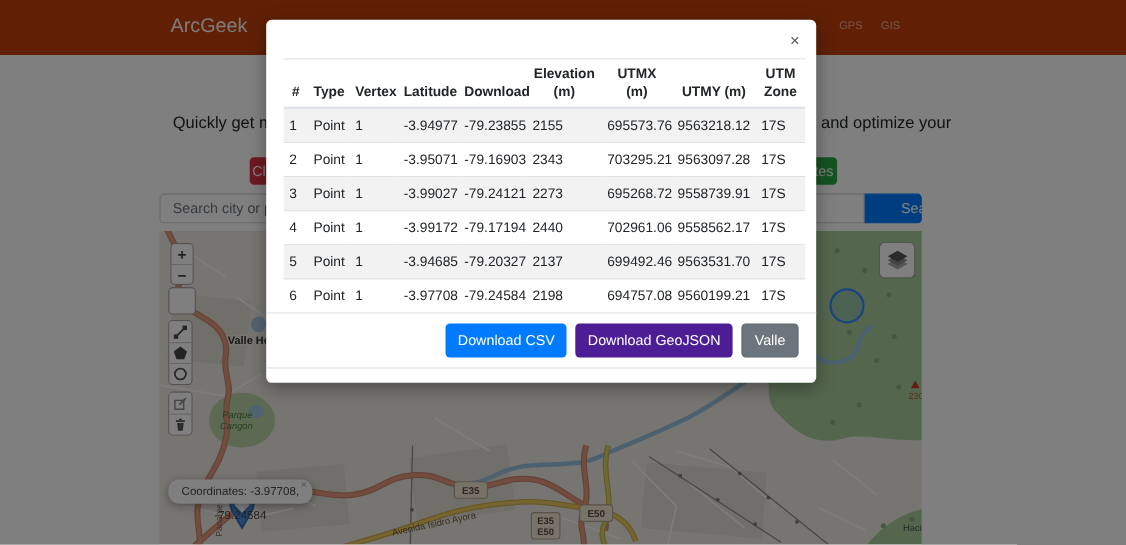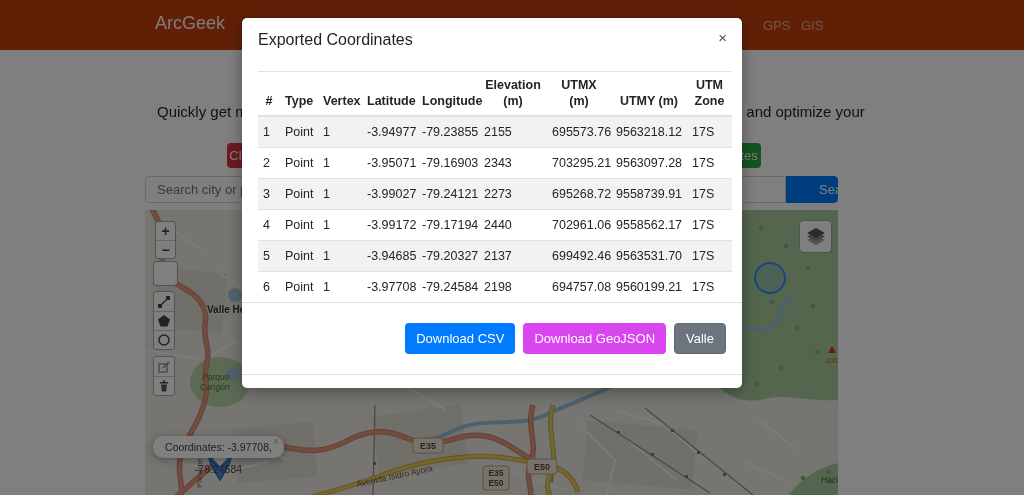--- a/index.html
+++ b/index.html
@@ -2,21 +2,21 @@
 <html><head>
 <meta charset="utf-8">
 <style>
   * { margin:0; padding:0; box-sizing:border-box; }
   html,body { width:1024px; height:495px; overflow:hidden; }
   body { font-family:"Liberation Sans", sans-serif; background:#fff; position:relative; }
 
   
   .navbar { position:absolute; left:0; top:0; width:1024px; height:50px; background:#c2410c; z-index:1; }
   .brand { position:absolute; left:155px; top:13px; font-size:18px; color:rgba(255,255,255,.95); }
-  .nav-link { position:absolute; top:18px; font-size:13px; color:rgba(255,255,255,.55); }
+  .nav-link { position:absolute; top:18px; font-size:10px; color:rgba(255,255,255,.55); }
   .nav-gps { left:763px; } .nav-gis { left:801px; }
 
   .hero-frag { position:absolute; top:103px; font-size:15px; color:#212529; z-index:1; }
   .hero-left { left:157px; } .hero-right { left:738px; }
 
   .btn-stub { position:absolute; top:143px; height:25px; border-radius:4px; color:#fff; font-size:13px;
               display:flex; align-items:center; justify-content:center; z-index:1; }
   .stub-red { left:227px; width:17px; background:#dc3545; }
   .stub-green { left:737px; width:24px; background:#28a745; }
 
@@ -62,26 +62,26 @@
   .coords th { text-align:center; vertical-align:bottom; font-weight:bold; padding:6px 5px; line-height:1.25;
                border-top:1px solid #dee2e6; border-bottom:2px solid #dee2e6; }
   .coords td { padding:8px 5px; border-top:1px solid #dee2e6; }
   .coords tbody tr:nth-child(odd) { background:rgba(0,0,0,.05); }
   .coords .th-wrap span { display:inline-block; max-width:56px; }
   .c0{width:22px}.c1{width:38px}.c2{width:44px}.c3{width:55px}.c4{width:62px}.c5{width:68px}.c6{width:64px}.c7{width:76px}.c8{width:45px}
 
   .thanks { text-align:center; font-size:13px; margin:14px 0 16px; }
   .thanks a { color:#007bff; text-decoration:none; cursor:pointer; }
 
-  .modal-footer { border-top:1px solid #dee2e6; border-bottom:1px solid #dee2e6; padding:20px 16px;
+  .modal-footer { border-top:1px solid #dee2e6; border-bottom:1px solid #dee2e6; padding:9px 16px;
                   display:flex; justify-content:flex-end; gap:8px; }
   .bbtn { border:0; border-radius:4px; color:#fff; font-size:13px; padding:7px 11px; cursor:pointer;
           font-family:"Liberation Sans",sans-serif; }
   .bbtn-csv { background:#007bff; }
-  .bbtn-geo { background:#d946ef; }
+  .bbtn-geo { background:#4c1d95; }
   .bbtn-close { background:#6c757d; border:1px solid #60686f; }
   .modal-bottom-strip { height:13px; }
 </style>
 </head>
 <body>
 
 <div class="navbar">
   <span class="brand">ArcGeek</span>
   <span class="nav-link nav-gps">GPS</span>
   <span class="nav-link nav-gis">GIS</span>
@@ -276,21 +276,20 @@
   <div class="popup">
     <span>Coordinates: -3.97708, -79.24584</span>
     <span class="popup-close">×</span>
   </div>
 </div>
 
 <div class="backdrop"></div>
 
 <div class="modal">
   <div class="modal-header">
-    <span class="modal-title">Exported Coordinates</span>
     <button class="modal-close">×</button>
   </div>
   <div class="modal-body">
     <table class="coords">
         <colgroup>
           <col class="c0">
           <col class="c1">
           <col class="c2">
           <col class="c3">
           <col class="c4">
@@ -298,21 +297,21 @@
           <col class="c6">
           <col class="c7">
           <col class="c8">
         </colgroup>
         <thead>
           <tr>
             <th><span>#</span></th>
             <th><span>Type</span></th>
             <th><span>Vertex</span></th>
             <th><span>Latitude</span></th>
-            <th><span>Longitude</span></th>
+            <th><span>Download</span></th>
             <th class="th-wrap"><span>Elevation (m)</span></th>
             <th class="th-wrap"><span>UTMX (m)</span></th>
             <th><span>UTMY (m)</span></th>
             <th class="th-wrap"><span>UTM Zone</span></th>
           </tr>
         </thead>
         <tbody>
           <tr>
             <td>1</td>
             <td>Point</td>

